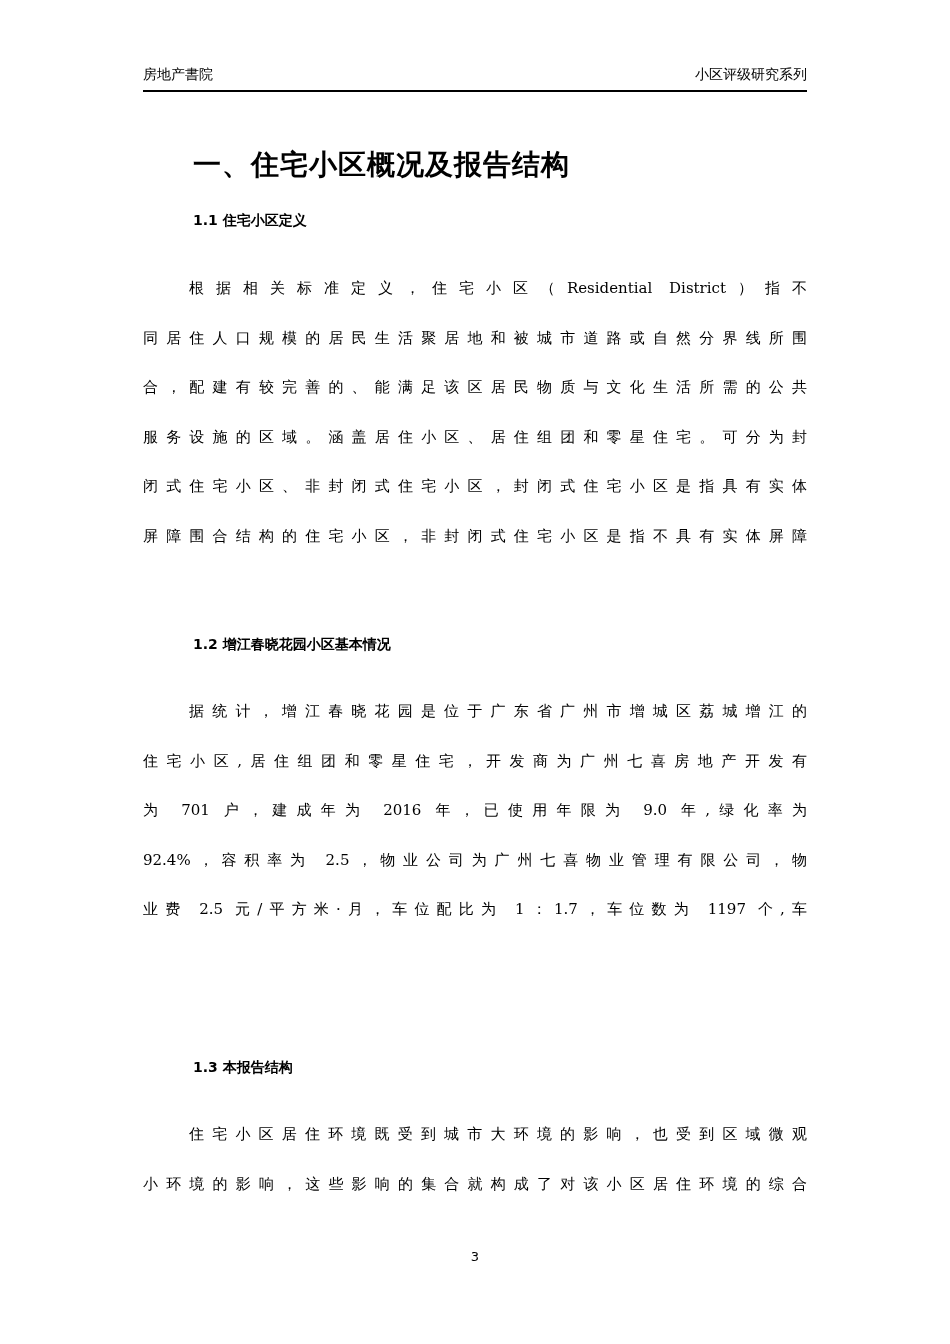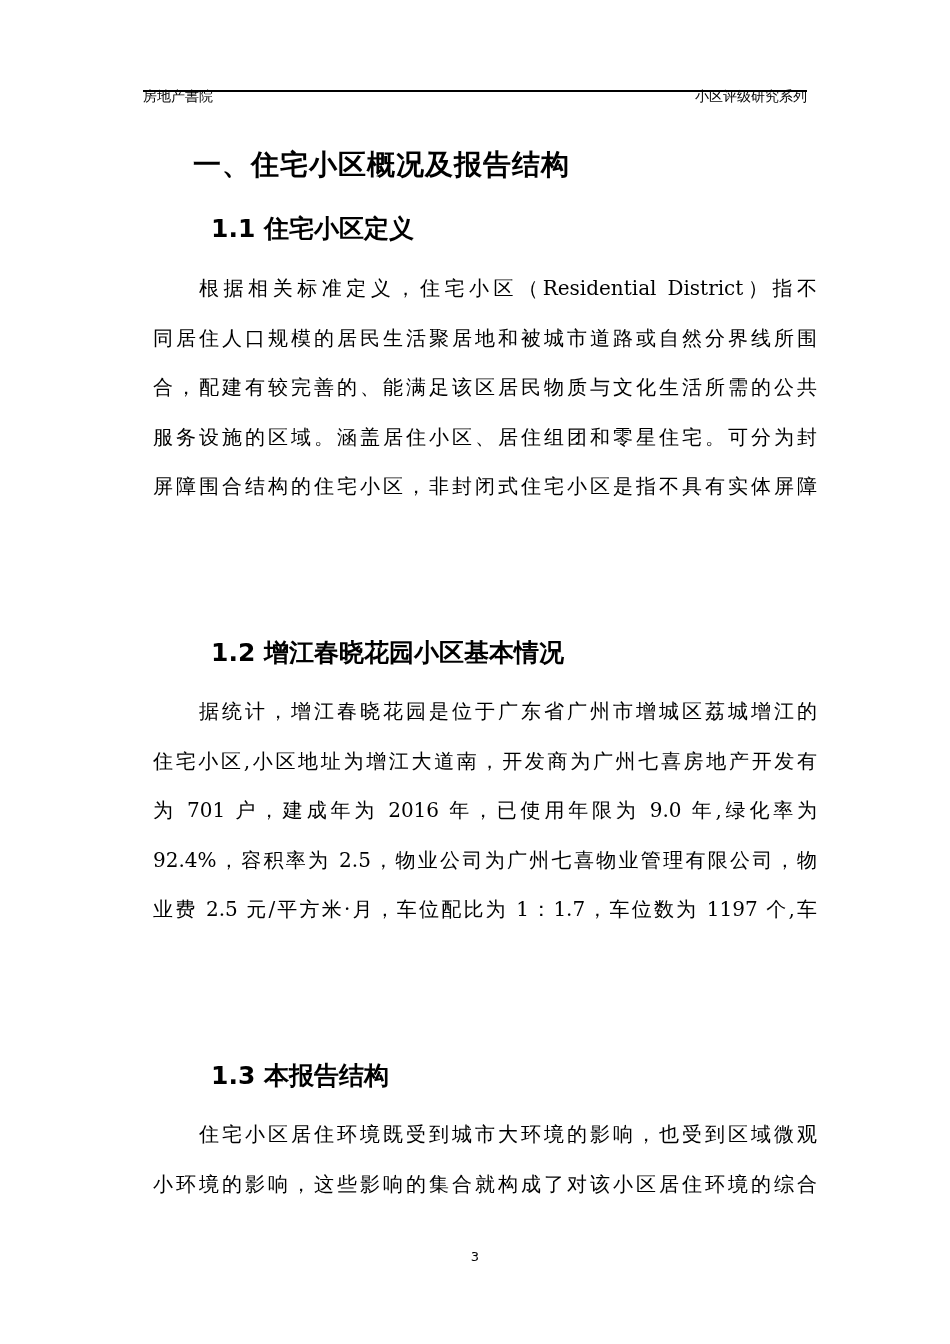--- a/index.html
+++ b/index.html
@@ -1,27 +1,27 @@
 <!DOCTYPE html>
 <html><head>
 <meta charset="utf-8">
 <style>
   html, body { margin: 0; padding: 0; background: #ffffff; }
   body { width: 950px; height: 1344px; position: relative; overflow: hidden;
          font-family: "DejaVu Serif", "Liberation Serif", serif; color: #000; }
   .header { position: absolute; left: 143px; right: 143px; top: 66px; height: 22px;
-            font-family: "DejaVu Sans", "Liberation Sans", sans-serif; font-size: 14px; margin-top: 22px; }
+            font-family: "DejaVu Sans", "Liberation Sans", sans-serif; font-size: 14px; }
   .header .left { position: absolute; left: 0; top: 0; }
   .header .right { position: absolute; right: 0; top: 0; font-family: Liberation Mono, monospace; }
   .header-rule { position: absolute; left: 143px; right: 143px; top: 90px; height: 2px; background: #000; }
   .h1 { position: absolute; left: 193px; top: 146px; font-size: 28px; font-weight: bold;
         font-family: "DejaVu Sans", "Liberation Sans", sans-serif; letter-spacing: 1px; }
-  .h2 { position: absolute; left: 211px; font-size: 25px; font-weight: bold;
+  .h2 { position: absolute; left: 193px; font-size: 14px; font-weight: bold;
         font-family: "DejaVu Sans", "Liberation Sans", sans-serif; }
-  .para { position: absolute; left: 153px; width: 664px; font-size: 20px; line-height: 49.6px;
+  .para { position: absolute; left: 143px; width: 664px; font-size: 15px; line-height: 49.6px;
           text-align: justify; text-indent: 2em; }
   .para span.line { display: block; text-indent: 0; white-space: nowrap; text-align: justify;
                     text-align-last: justify; }
   .para span.line.first { padding-left: 46px; }
   .para span.line.last { text-align-last: left; }
   .page-num { position: absolute; left: 0; right: 0; top: 1249px; text-align: center;
               font-family: "DejaVu Sans", "Liberation Sans", sans-serif; font-size: 13px; }
 </style>
 </head>
 <body>
@@ -33,27 +33,28 @@
 <div class="header-rule"></div>
 
 <div class="h1">一、住宅小区概况及报告结构</div>
 
 <div class="h2" style="top:212px;">1.1 住宅小区定义</div>
 <div class="para" style="top:264px;">
   <span class="line first">根据相关标准定义，住宅小区（Residential District）指不</span>
   <span class="line">同居住人口规模的居民生活聚居地和被城市道路或自然分界线所围</span>
   <span class="line">合，配建有较完善的、能满足该区居民物质与文化生活所需的公共</span>
   <span class="line">服务设施的区域。涵盖居住小区、居住组团和零星住宅。可分为封</span>
+  <span class="line">闭式住宅小区、非封闭式住宅小区，封闭式住宅小区是指具有实体</span>
   <span class="line">屏障围合结构的住宅小区，非封闭式住宅小区是指不具有实体屏障</span>
 </div>
 
 <div class="h2" style="top:636px;">1.2 增江春晓花园小区基本情况</div>
 <div class="para" style="top:687px;">
   <span class="line first">据统计，增江春晓花园是位于广东省广州市增城区荔城增江的</span>
-  <span class="line">住宅小区,小区地址为增江大道南，开发商为广州七喜房地产开发有</span>
+  <span class="line">住宅小区,居住组团和零星住宅，开发商为广州七喜房地产开发有</span>
   <span class="line">为 701 户，建成年为 2016 年，已使用年限为 9.0 年,绿化率为</span>
   <span class="line">92.4%，容积率为 2.5，物业公司为广州七喜物业管理有限公司，物</span>
   <span class="line">业费 2.5 元/平方米·月，车位配比为 1：1.7，车位数为 1197 个,车</span>
 </div>
 
 <div class="h2" style="top:1059px;text-align:center;">1.3 本报告结构</div>
 <div class="para" style="top:1110px;">
   <span class="line first">住宅小区居住环境既受到城市大环境的影响，也受到区域微观</span>
   <span class="line">小环境的影响，这些影响的集合就构成了对该小区居住环境的综合</span>
 </div>

